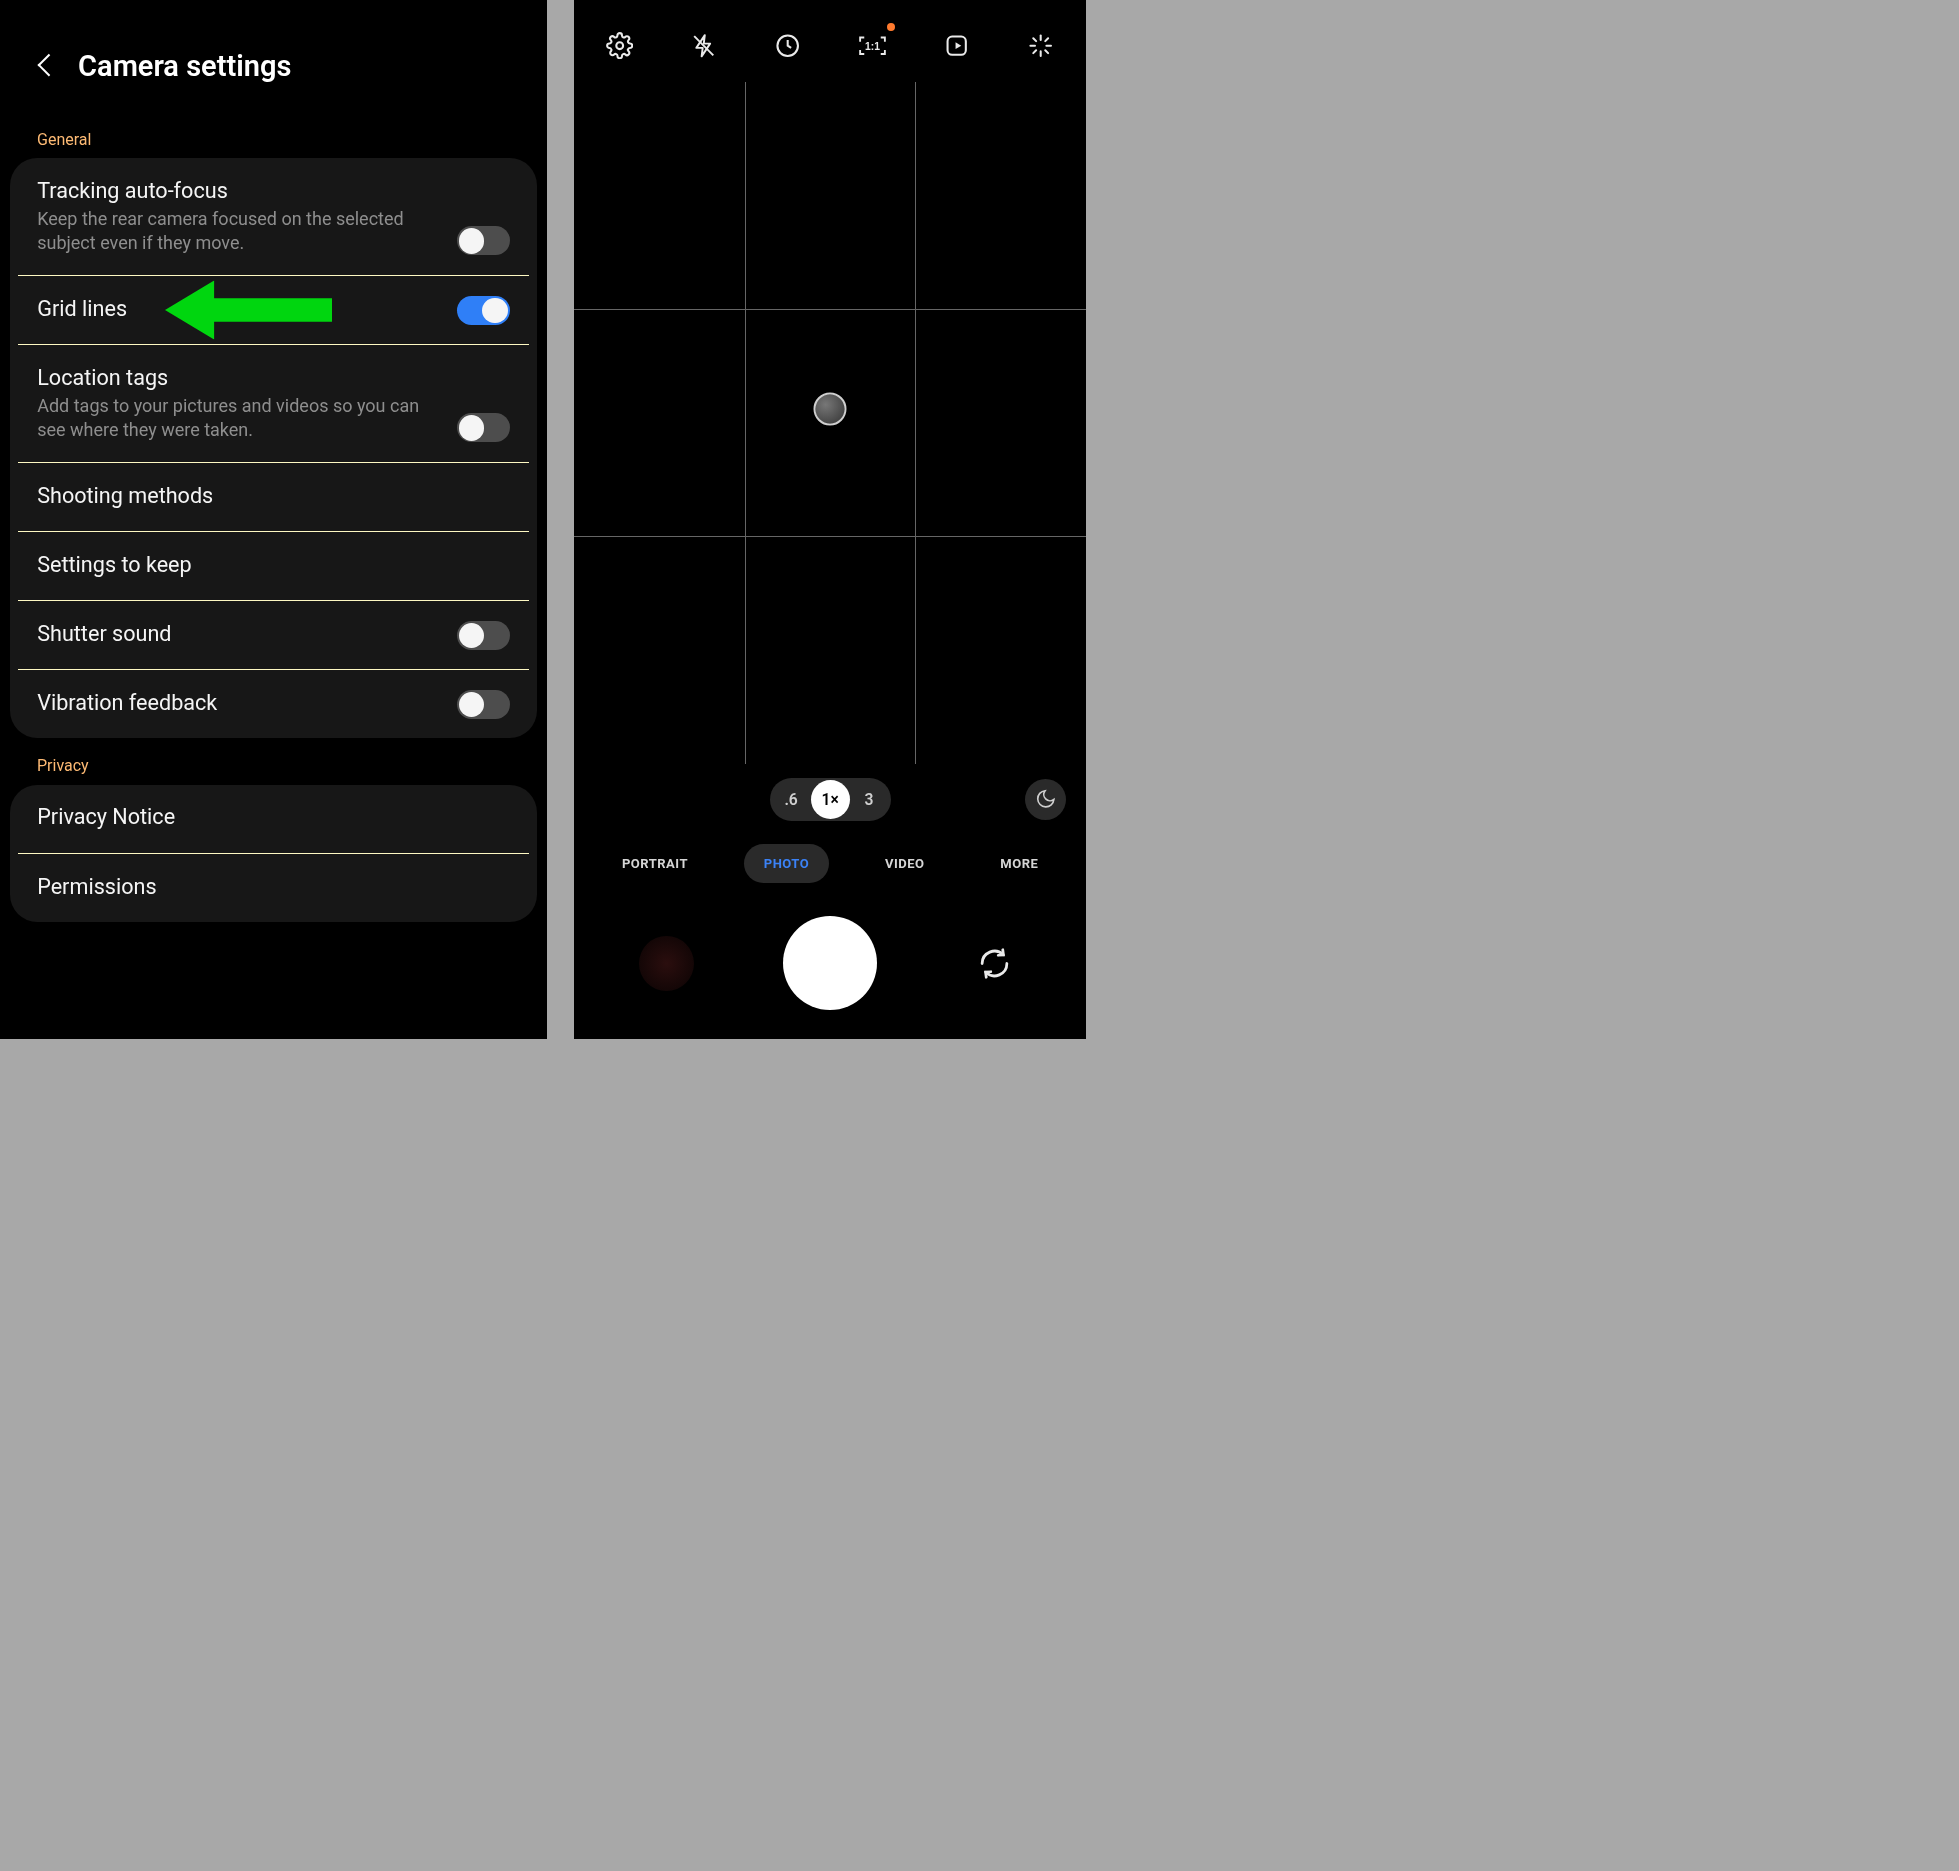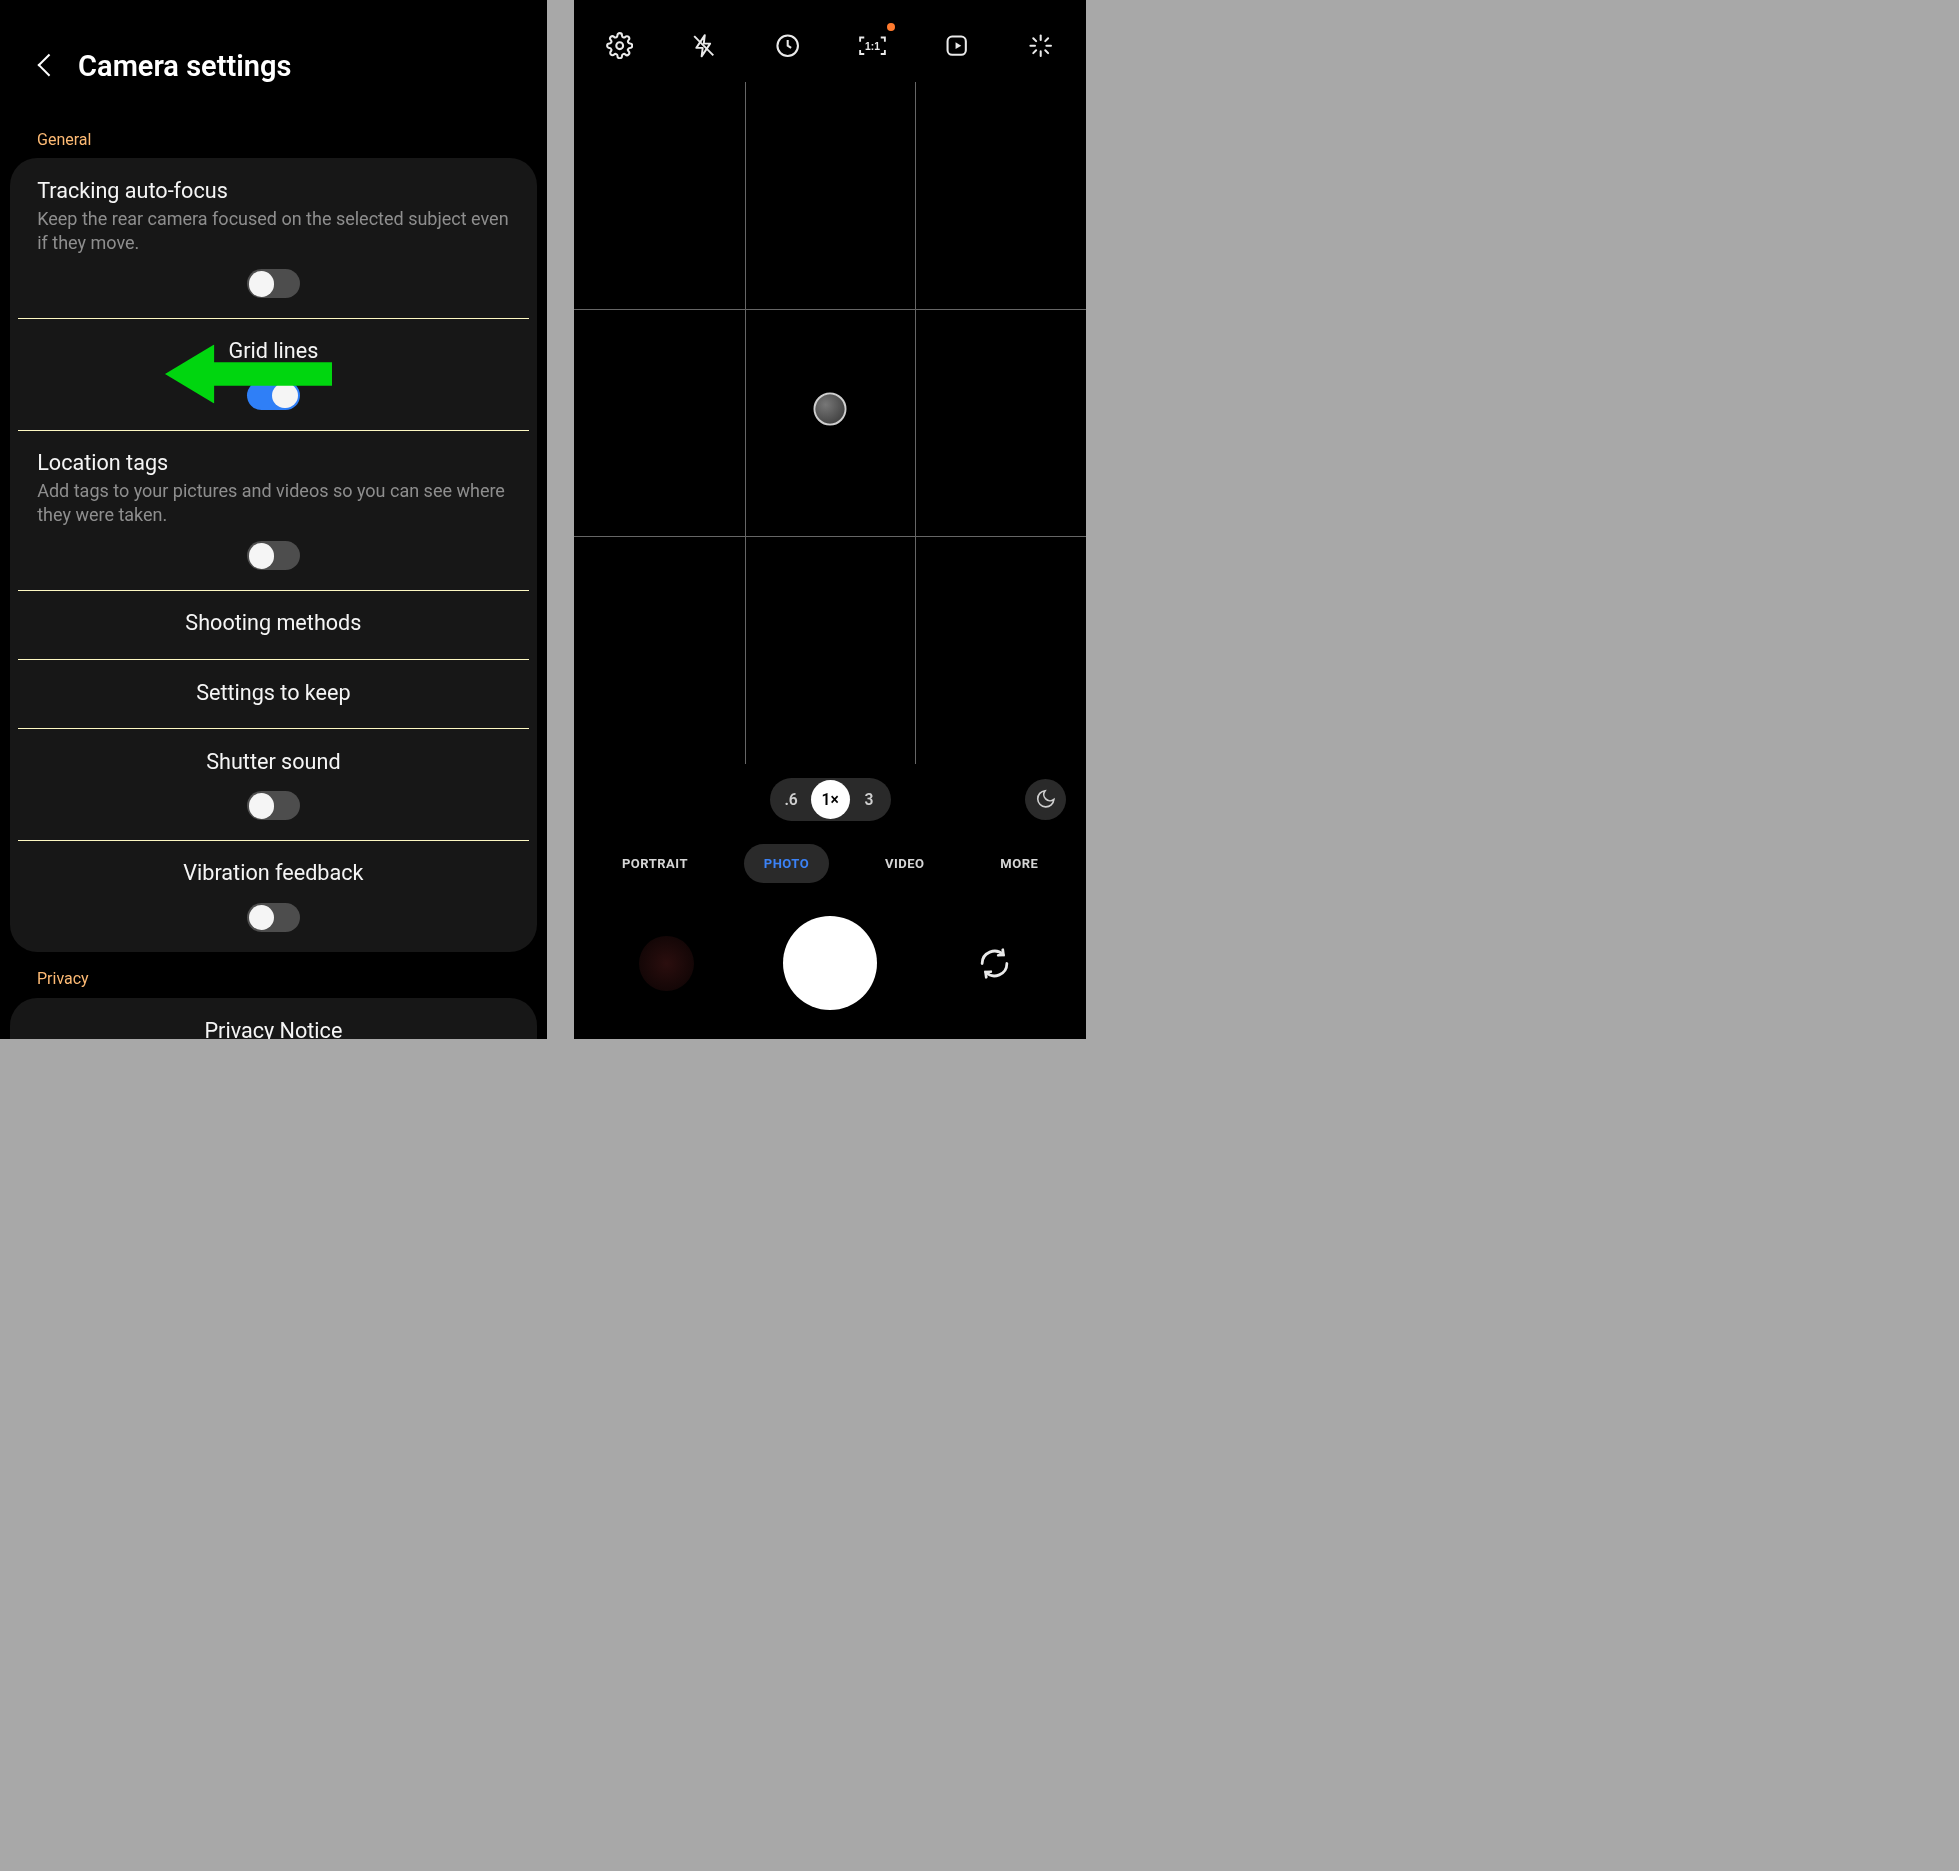--- a/index.html
+++ b/index.html
@@ -69,25 +69,24 @@
     color: #fdba74;
   }
   .settings-card {
     margin: 0 9.8px;
     background: #171717;
     border-radius: 27.4px;
     padding: 0 0;
   }
   .setting-row {
     display: flex;
-    align-items: center;
+    align-items: flex-end;
     padding: 19.6px 27.4px;
     gap: 13.7px;
     position: relative;
-    flex-direction: column;
   }
   .setting-row + .setting-row {
     border-top: 1px solid #fef9c3;
     margin: 0 7.8px;
     padding-left: 19.6px;
     padding-right: 19.6px;
   }
   .setting-text { flex: 1; }
   .setting-title {
     font-size: 21.6px;

